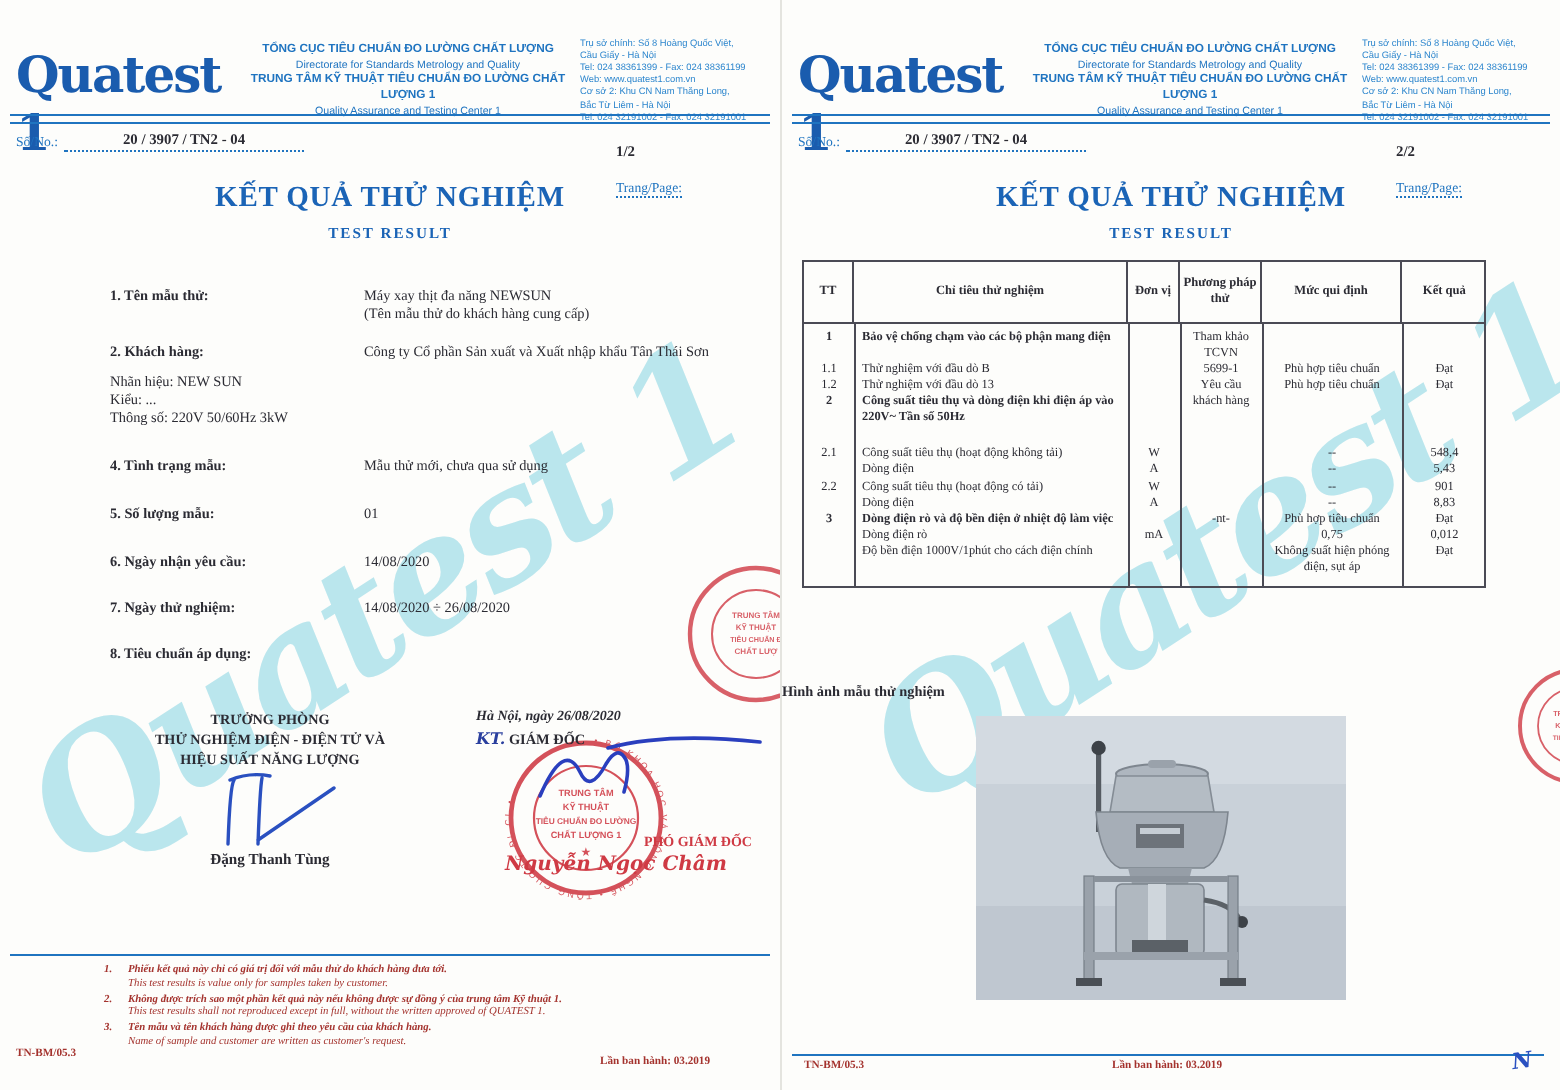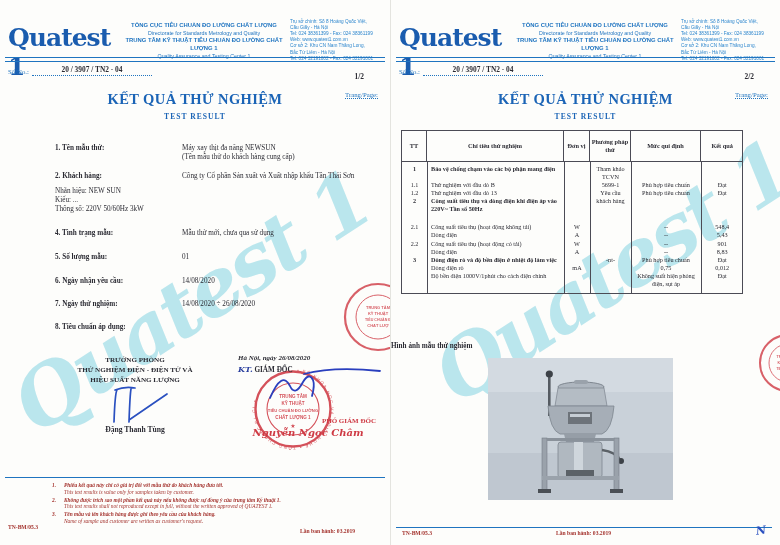--- a/index.html
+++ b/index.html
@@ -23,21 +23,21 @@
   .hc-vi { font-weight:bold; font-size:5.9px; line-height:1.35; }
   .hc-en { font-size:5.3px; line-height:1.3; }
   .hdr-addr { flex:1; padding-left:6px; font-family:"Liberation Sans", sans-serif; font-size:4.7px;
               line-height:1.3; color:#2b85cd; }
   .rule2 { position:absolute; top:57px; left:5px; right:5px; height:4.5px;
            border-top:1.7px solid #1f74c0; border-bottom:1.7px solid #1f74c0; z-index:3; }
   .docno { position:absolute; top:65px; left:8px; right:8px; z-index:3; }
   .dn-left { position:absolute; left:0; top:3px; font-size:6.8px; color:#1f74c0; }
   .dn-val { position:absolute; left:24px; top:0; width:120px; text-align:center; font-weight:bold;
             font-size:7.4px; color:#2b2b33; border-bottom:1px dotted #1f74c0; padding-bottom:1px; }
-  .dn-page { position:absolute; right:4px; top:0; width:70px; text-align:right; }
+  .dn-page { position:absolute; right:4px; top:0; width:70px; }
   .dn-pageno { font-weight:bold; font-size:7.4px; color:#2b2b33; padding-right:14px; }
   .dn-tr { font-size:6.8px; color:#1f74c0; border-bottom:1px dotted #1f74c0; }
 
   .title { position:absolute; top:91px; left:0; width:100%; text-align:center; color:#1b64b6; z-index:3; }
   .title-vi { font-weight:bold; font-size:14.5px; letter-spacing:0.4px; }
   .title-en { font-size:7.6px; font-weight:bold; letter-spacing:1px; margin-top:4px; }
 
   
   .fields { position:absolute; top:144px; left:55px; right:8px; z-index:3; }
   .field { display:flex; }

